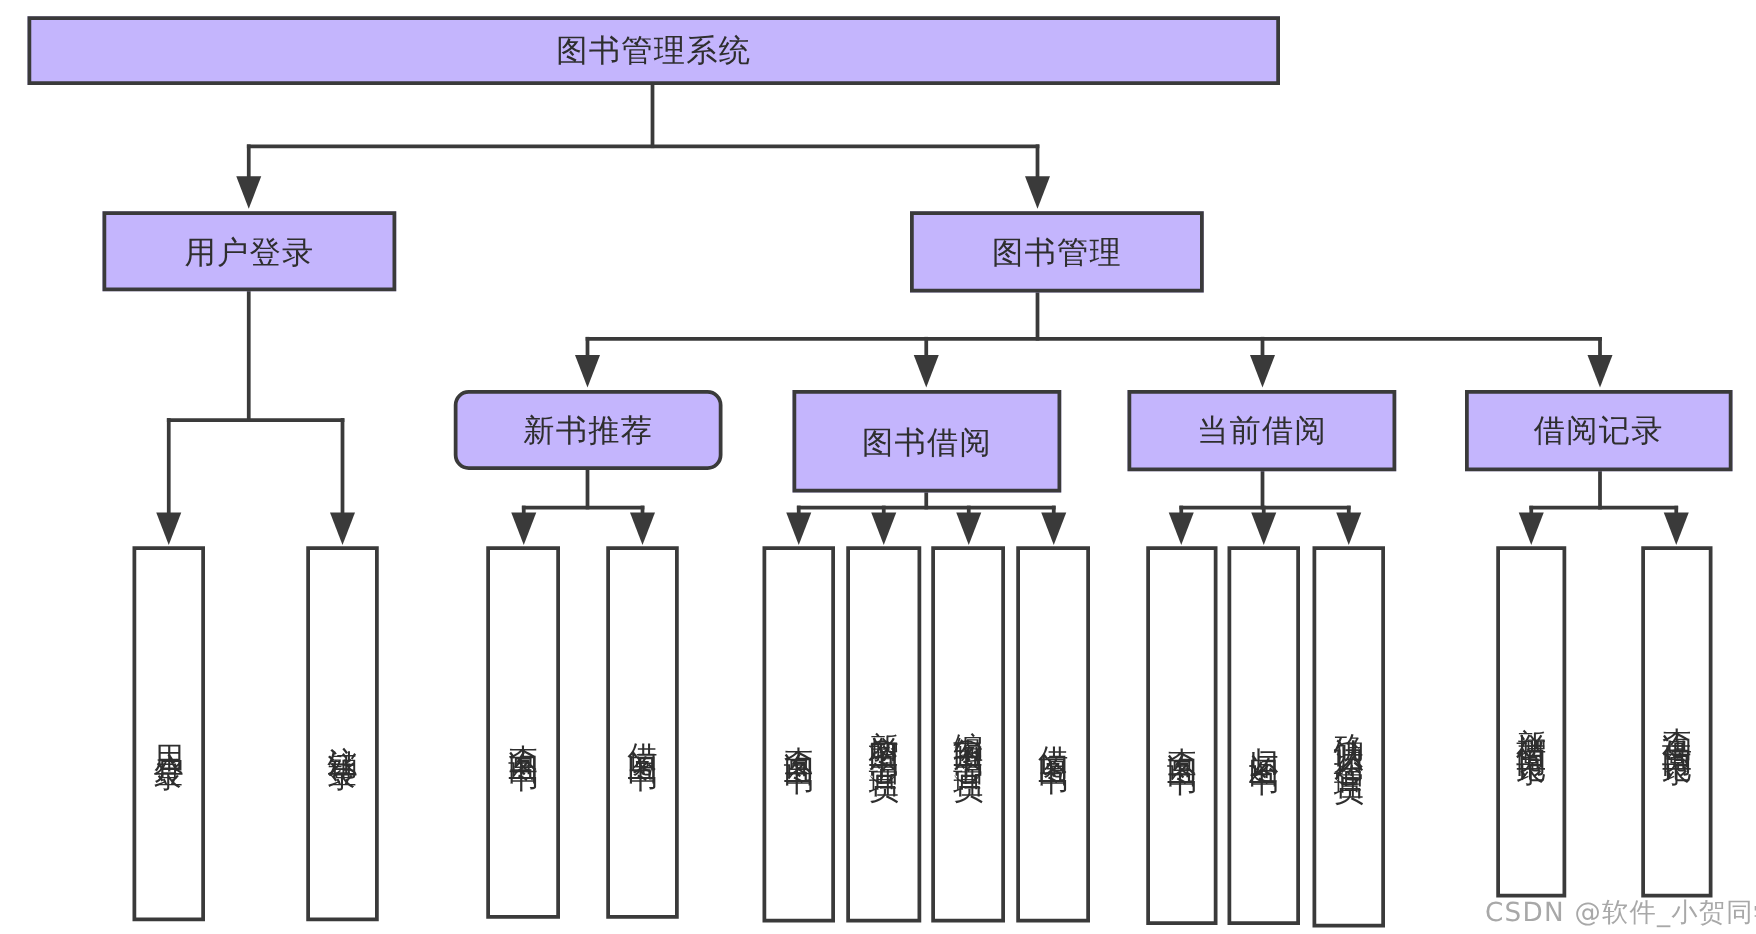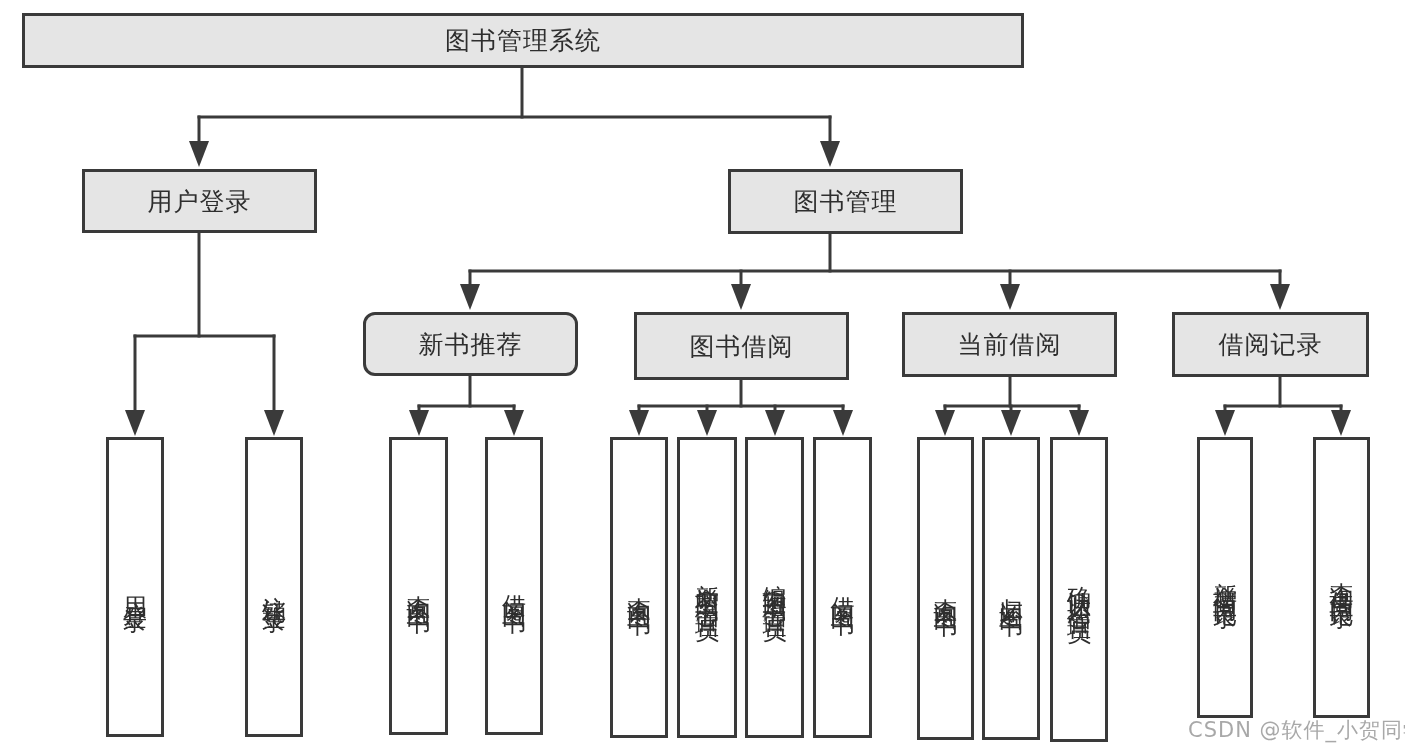--- a/index.html
+++ b/index.html
@@ -19,21 +19,21 @@
     position: absolute;
     left: 0;
     top: 0;
     z-index: 1;
   }
   .hbox {
     position: absolute;
     z-index: 2;
     box-sizing: border-box;
     border: 3px solid #3a3a3a;
-    background: #e5e5e5;
+    background: #c4b5fd;
     display: flex;
     align-items: center;
     justify-content: center;
     font-size: 25px;
     color: #2e2e2e;
     letter-spacing: 1px;
     white-space: nowrap;
   }
   .vbox {
     position: absolute;
@@ -142,27 +142,27 @@
   <div class="hbox" style="left:82px; top:169px; width:235px; height:64px;">
     <span>用户登录</span>
   </div>
   <div class="hbox" style="left:728px; top:169px; width:235px; height:65px;">
     <span>图书管理</span>
   </div>
 
   <div class="hbox" style="left:363px; top:312px; width:215px; height:64px;border-radius:12px;">
     <span>新书推荐</span>
   </div>
-  <div class="hbox" style="left:634px; top:312px; width:215px; height:68px;">
+  <div class="hbox" style="left:634px; top:312px; width:215px; height:82px;">
     <span>图书借阅</span>
   </div>
   <div class="hbox" style="left:902px; top:312px; width:215px; height:65px;">
     <span>当前借阅</span>
   </div>
-  <div class="hbox" style="left:1172px; top:312px; width:197px; height:65px;">
+  <div class="hbox" style="left:1172px; top:312px; width:214px; height:65px;">
     <span>借阅记录</span>
   </div>
 
   <div class="vbox" style="left:106px; top:437px; width:58px; height:300px;">
     <span>用户登录</span>
   </div>
   <div class="vbox" style="left:245px; top:437px; width:58px; height:300px;">
     <span>注销登录</span>
   </div>
 

